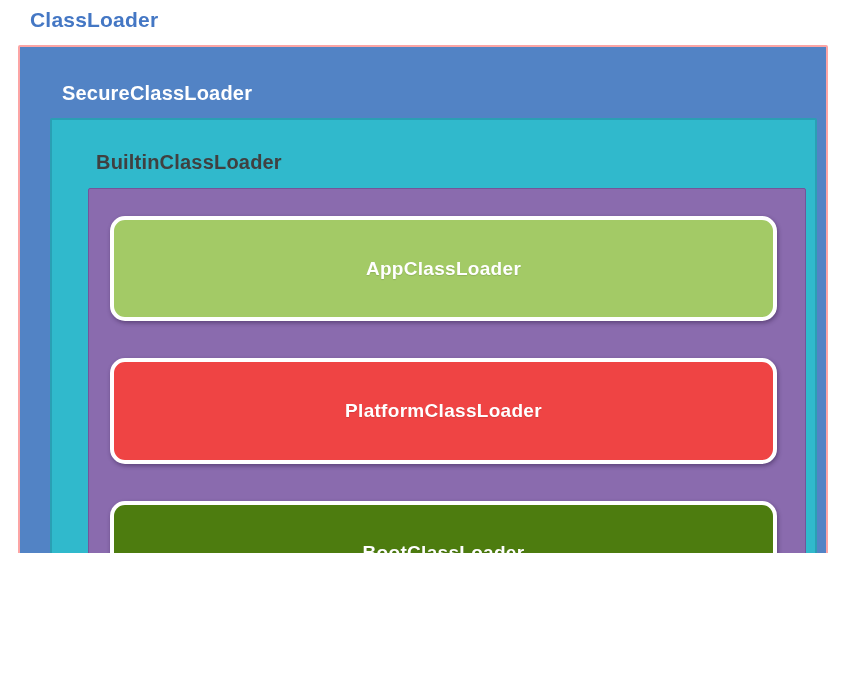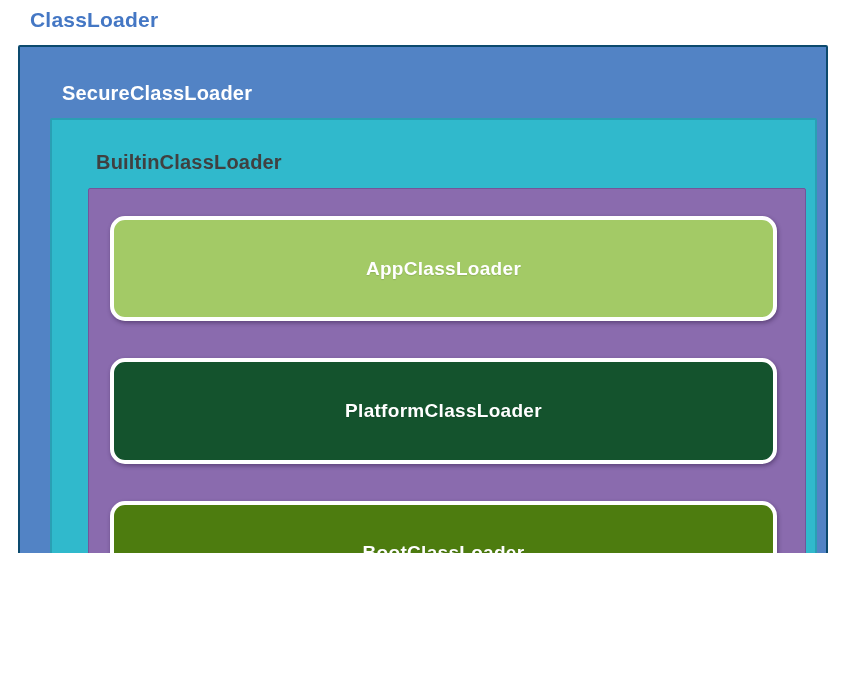--- a/index.html
+++ b/index.html
@@ -24,21 +24,21 @@
     color: #4477c4;
     letter-spacing: 0.2px;
   }
   .box-secure {
     position: absolute;
     left: 18px;
     top: 45px;
     width: 810px;
     height: 628px;
     background: #5283c5;
-    border: 2px solid #0c4a6e;
+    border: 2px solid #fca5a5;
     border-radius: 2px;
     box-sizing: border-box;
   }
   .secure-label {
     position: absolute;
     left: 42px;
     top: 35px;
     font-size: 20px;
     font-weight: 700;
     color: #ffffff;
@@ -123,21 +123,21 @@
     <div class="box-builtin" style="background-color: rgb(48, 185, 204);">
 
       <div class="builtin-label">BuiltinClassLoader</div>
 
       <div class="box-inner" style="background-color: rgb(138, 107, 174); justify-content: center;">
 
         <div class="loader-node" style="background-color: rgb(163, 202, 102);">
           <span class="loader-label">AppClassLoader</span>
         </div>
 
-        <div class="loader-node" style="background-color: #14532d;">
+        <div class="loader-node" style="background-color: #ef4444;">
           <span class="loader-label">PlatformClassLoader</span>
         </div>
 
         <div class="loader-node" style="background-color: #4d7c0f;">
           <span class="loader-label">BootClassLoader</span>
         </div>
 
       </div>
     </div>
   </div>

